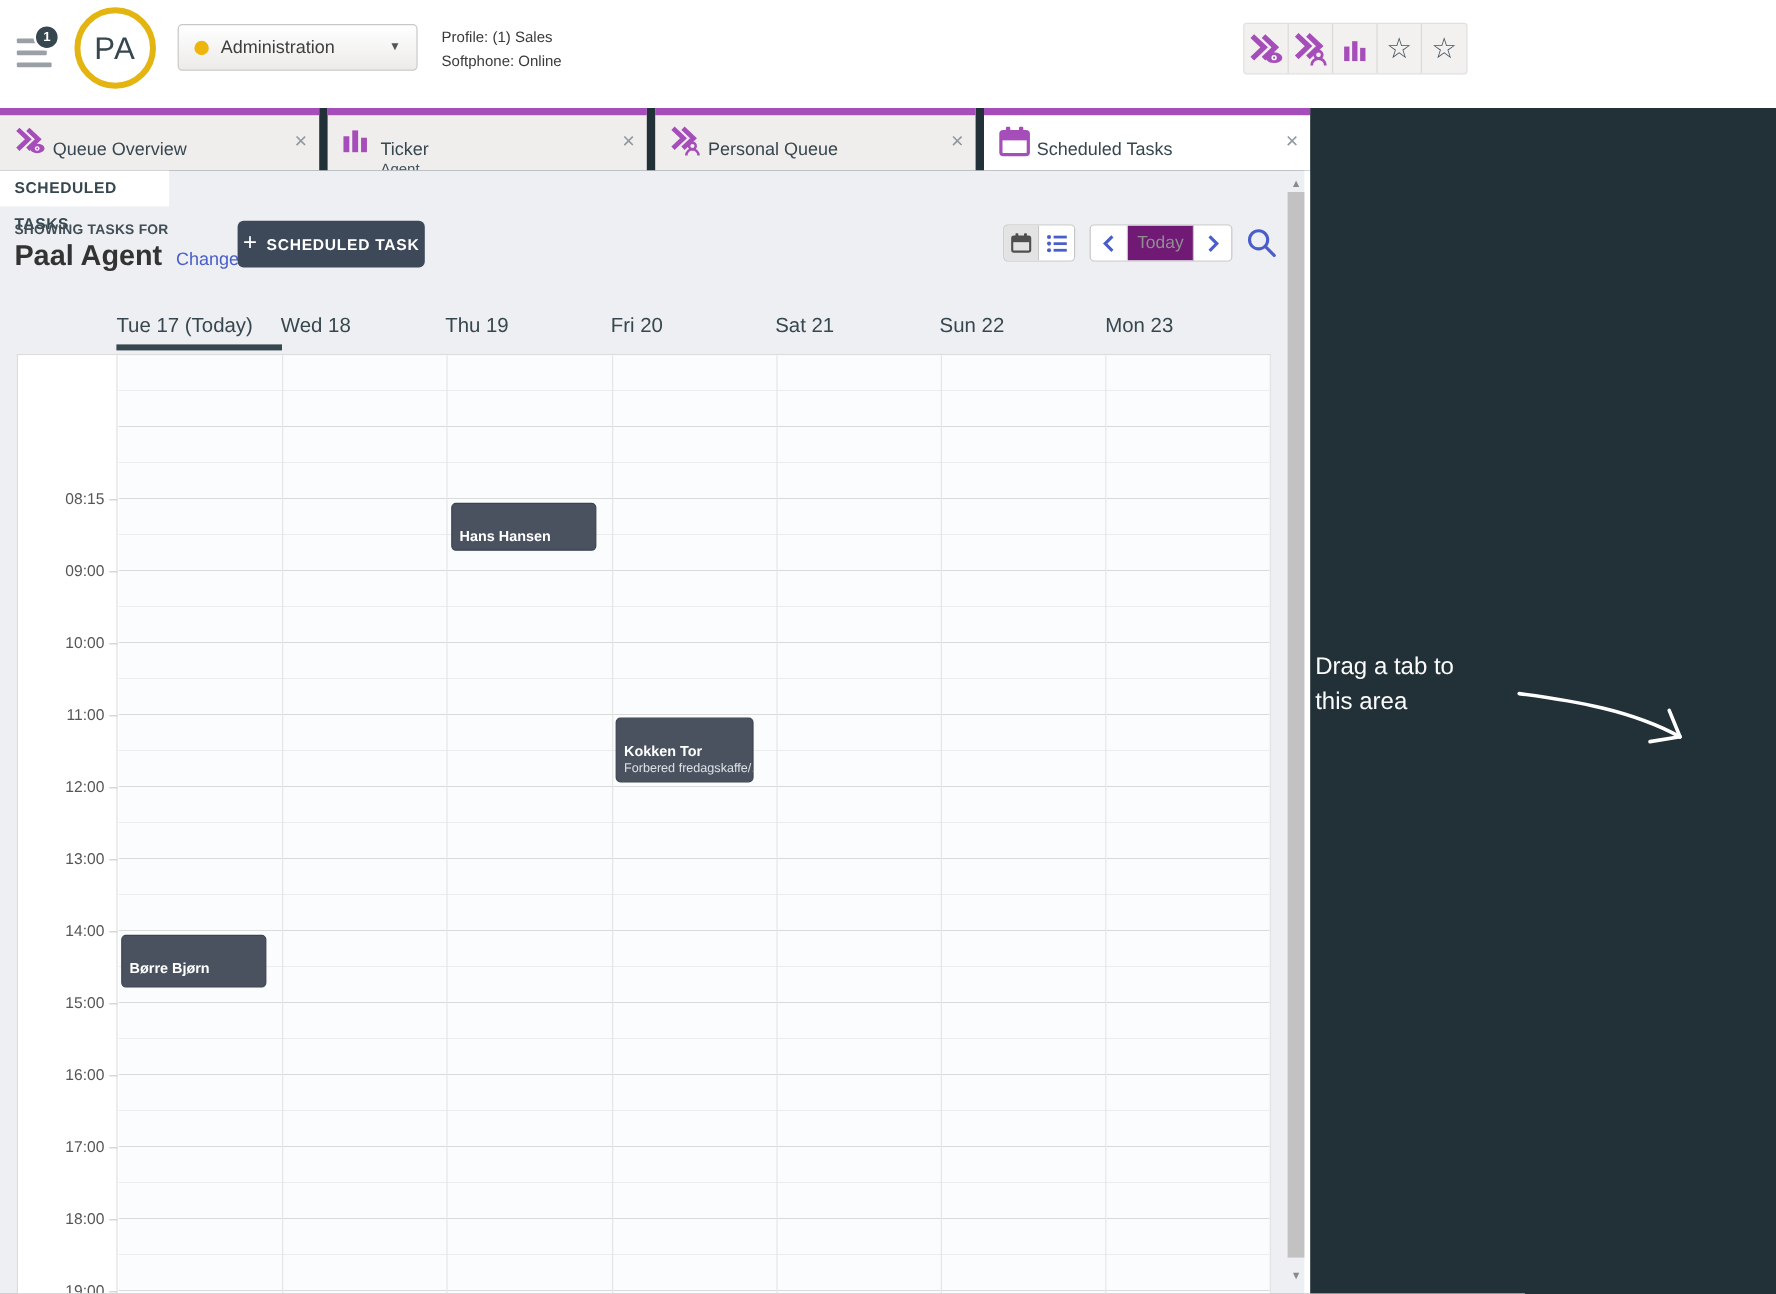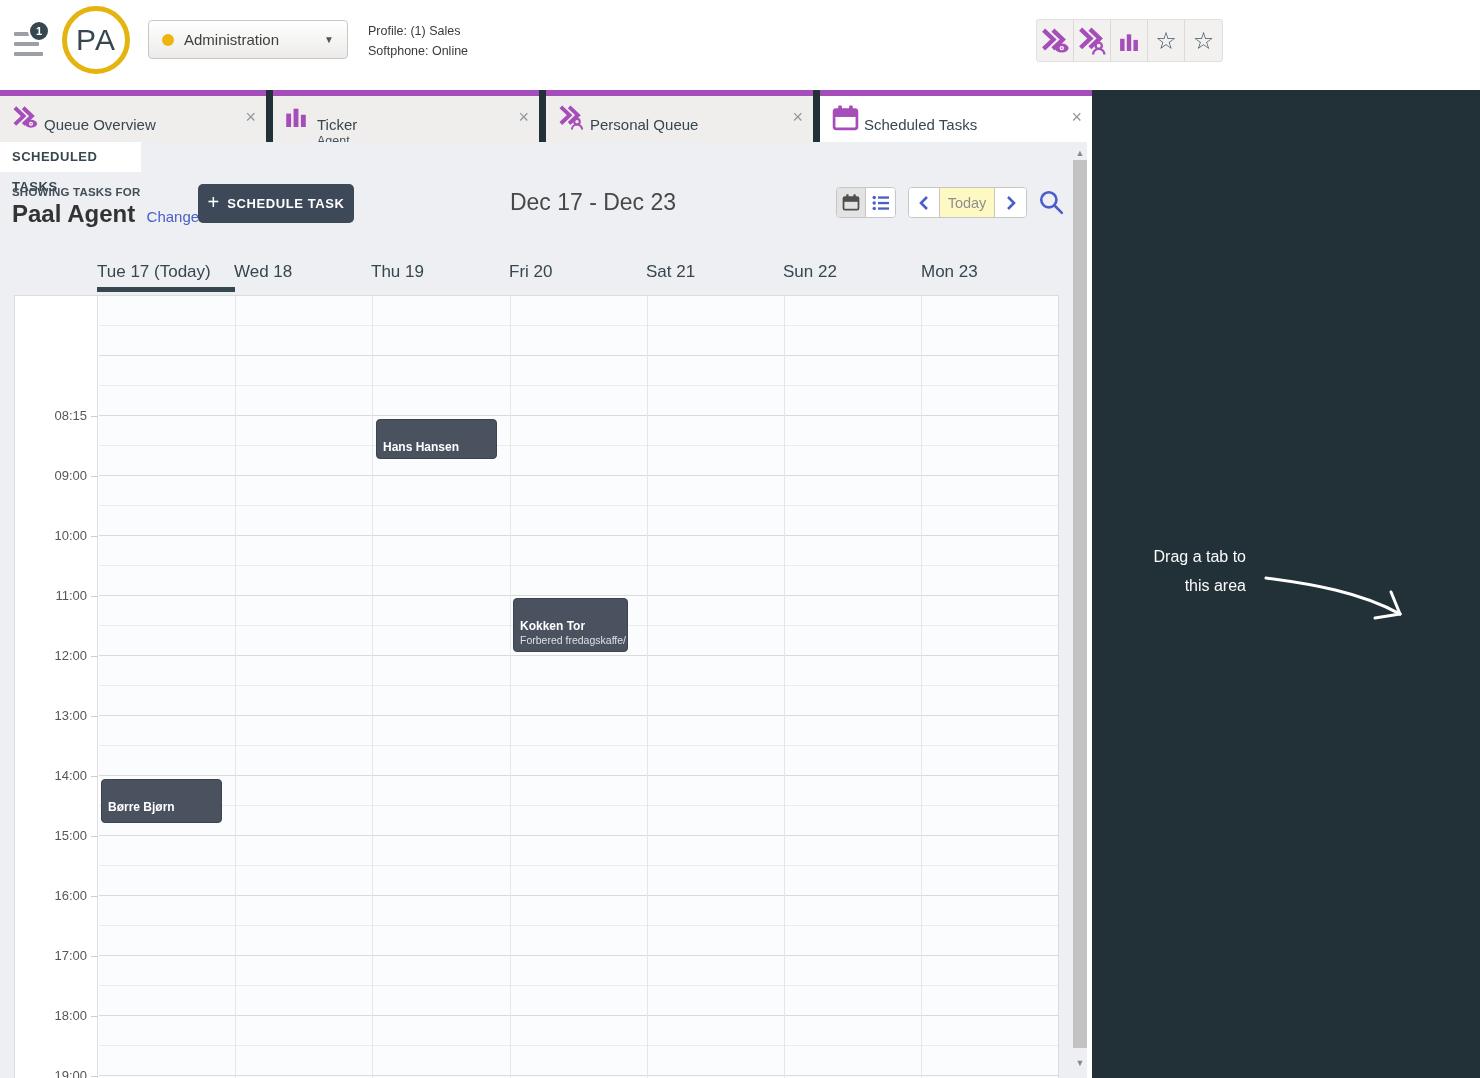--- a/index.html
+++ b/index.html
@@ -11,21 +11,21 @@
   .hamburger { position:absolute; left:14px; top:30px; width:34px; height:28px; cursor:pointer; }
   .hamburger .bar { position:absolute; left:0; height:4px; background:#9aa0a5; border-radius:1px; }
   .hamburger .b1 { top:2px;  width:19px; }
   .hamburger .b2 { top:12px; width:25px; }
   .hamburger .b3 { top:22px; width:29px; }
   .menu-badge { position:absolute; left:28px; top:20px; width:22px; height:22px; border-radius:50%;
     background:#37474f; border:2px solid #fff; color:#fff; font-size:11px; font-weight:bold;
     display:flex; align-items:center; justify-content:center; z-index:2; }
   .avatar { position:absolute; left:62px; top:6px; width:68px; height:68px; border-radius:50%;
     background:#fff; border:5px solid #e4b410; display:flex; align-items:center; justify-content:center;
-    font-size:30px; color:#37474f; letter-spacing:1px; }
+    font-size:26px; color:#37474f; letter-spacing:1px; }
   .profile-select { position:absolute; left:148px; top:20px; width:200px; height:39px;
     background:linear-gradient(#ffffff,#ecebe9); border:1px solid #c9c7c5; border-radius:4px;
     display:flex; align-items:center; cursor:pointer; }
   .status-dot { width:12px; height:12px; border-radius:50%; background:#edb50e; margin:0 10px 0 13px; }
   .profile-select .lbl { font-size:15px; color:#3f3f3f; flex:1; }
   .profile-select .caret { font-size:10px; color:#555; padding:0 13px; }
   .profile-info { position:absolute; left:368px; top:21px; font-size:12.5px; color:#3a3a3a; line-height:20px; }
   .quick-icons { position:absolute; left:1036px; top:19px; height:43px; display:flex;
     background:#f3f1f0; border:1px solid #e2e0df; border-radius:3px; }
   .quick-icons .cell { width:37px; height:100%; display:flex; align-items:center; justify-content:center;
@@ -66,21 +66,21 @@
   .btn-group { position:absolute; height:31px; display:flex; border:1px solid #c6c6c6; border-radius:4px;
     overflow:hidden; background:#fff; }
   .btn-group .gcell { height:100%; display:flex; align-items:center; justify-content:center;
     border-right:1px solid #c6c6c6; cursor:pointer; background:#fff; }
   .btn-group .gcell:last-child { border-right:none; }
   .view-toggle { left:836px; top:45px; }
   .view-toggle .gcell { width:29px; }
   .gcell.pressed { background:#e3e3e3; }
   .nav-group { left:908px; top:45px; }
   .nav-group .prev, .nav-group .next { width:31px; }
-  .nav-group .today { width:55px; background:#fef9c3; color:#8f8f8f; font-size:14.5px;text-align:center; }
+  .nav-group .today { width:55px; background:#701a75; color:#8f8f8f; font-size:14.5px;text-align:center; }
   .search-btn { position:absolute; left:1038px; top:47px; width:26px; height:26px; cursor:pointer; }
 
   
   .day-head { position:absolute; top:120px; height:22px; font-size:17px; color:#37474f; text-align:left; }
   .today-underline { position:absolute; top:145px; height:5px; background:#37474f; }
 
   
   .grid-panel { position:absolute; left:14px; top:153px; width:1045px; height:783px; background:#fff;
     border:1px solid #dcdcdc; border-bottom:none; overflow:hidden; }
   .gutter { position:absolute; left:0; top:0; width:83px; height:100%; background:#fff; border-right:1px solid #e0e0e0; }
@@ -98,22 +98,22 @@
   .event .es { font-size:10.5px; color:#dde0e5; line-height:13px; white-space:nowrap; }
 
   
   .sb-arrow { position:absolute; left:1073px; width:14px; height:12px; text-align:center; font-size:9px;
     color:#8a8a8a; line-height:12px; cursor:pointer; }
   .sb-thumb { position:absolute; left:1073px; top:18px; width:14px; height:888px; background:#c2c2c2; cursor:pointer; }
   .content-white-edge { position:absolute; left:1087px; top:0; width:5px; height:936px; background:#fff; }
 
   
   .drop-panel { position:absolute; left:1092px; top:90px; width:388px; height:988px; background:#223138; }
-  .drop-msg { position:absolute; left:4px; top:452px; width:150px; text-align:right; color:#fbfbfb;
-    font-size:16px; line-height:29px; }
+  .drop-msg { position:absolute; left:4px; top:452px; width:150px; text-align:left; color:#fbfbfb;
+    font-size:20px; line-height:29px; }
   .drop-arrow { position:absolute; left:170px; top:478px; }
 </style>
 </head>
 <body>
 
 <div class="topbar">
   <div class="hamburger">
     <div class="bar b1"></div>
     <div class="bar b2"></div>
     <div class="bar b3"></div>
@@ -229,24 +229,23 @@
   <div class="section-chip">SCHEDULED TASKS</div>
 
   <div class="showing-label">SHOWING TASKS FOR</div>
   <div class="person-row">
     <span class="person-name">Paal Agent</span>
     <span class="change-link">Change</span>
   </div>
 
   <div class="schedule-btn">
     <span class="plus">+</span>
-    <span class="sl">SCHEDULE TASK</span>
-  </div>
-
-  <div class="date-range">Dec 17 - Dec 23</div>
+    <span class="sl">SCHEDULED TASK</span>
+  </div>
+
 
   <div class="btn-group view-toggle">
     <div class="gcell pressed">
       <svg width="18" height="17" viewBox="0 0 26 25">
         <rect x="6" y="0.5" width="3.5" height="6" rx="1" fill="#4f4f4f"></rect>
         <rect x="16.5" y="0.5" width="3.5" height="6" rx="1" fill="#4f4f4f"></rect>
         <rect x="2" y="4.5" width="22" height="18.5" rx="2" fill="none" stroke="#4f4f4f" stroke-width="2.6"></rect>
         <rect x="2.5" y="5" width="21" height="6.5" fill="#4f4f4f"></rect>
       </svg>
     </div>

